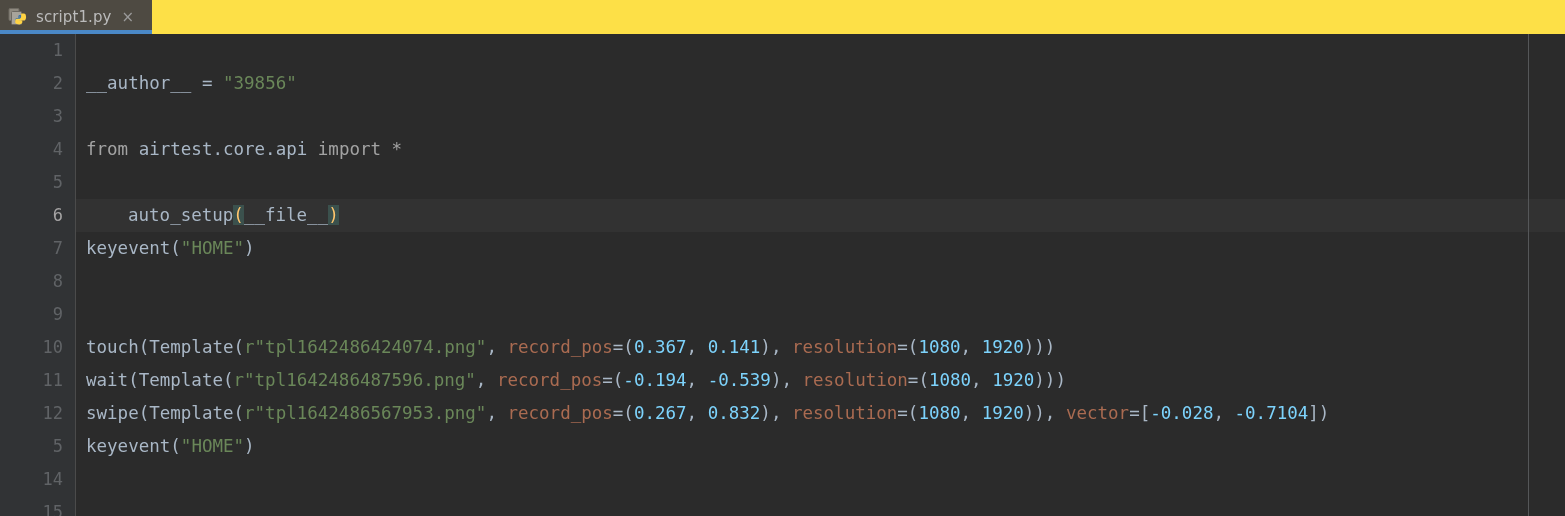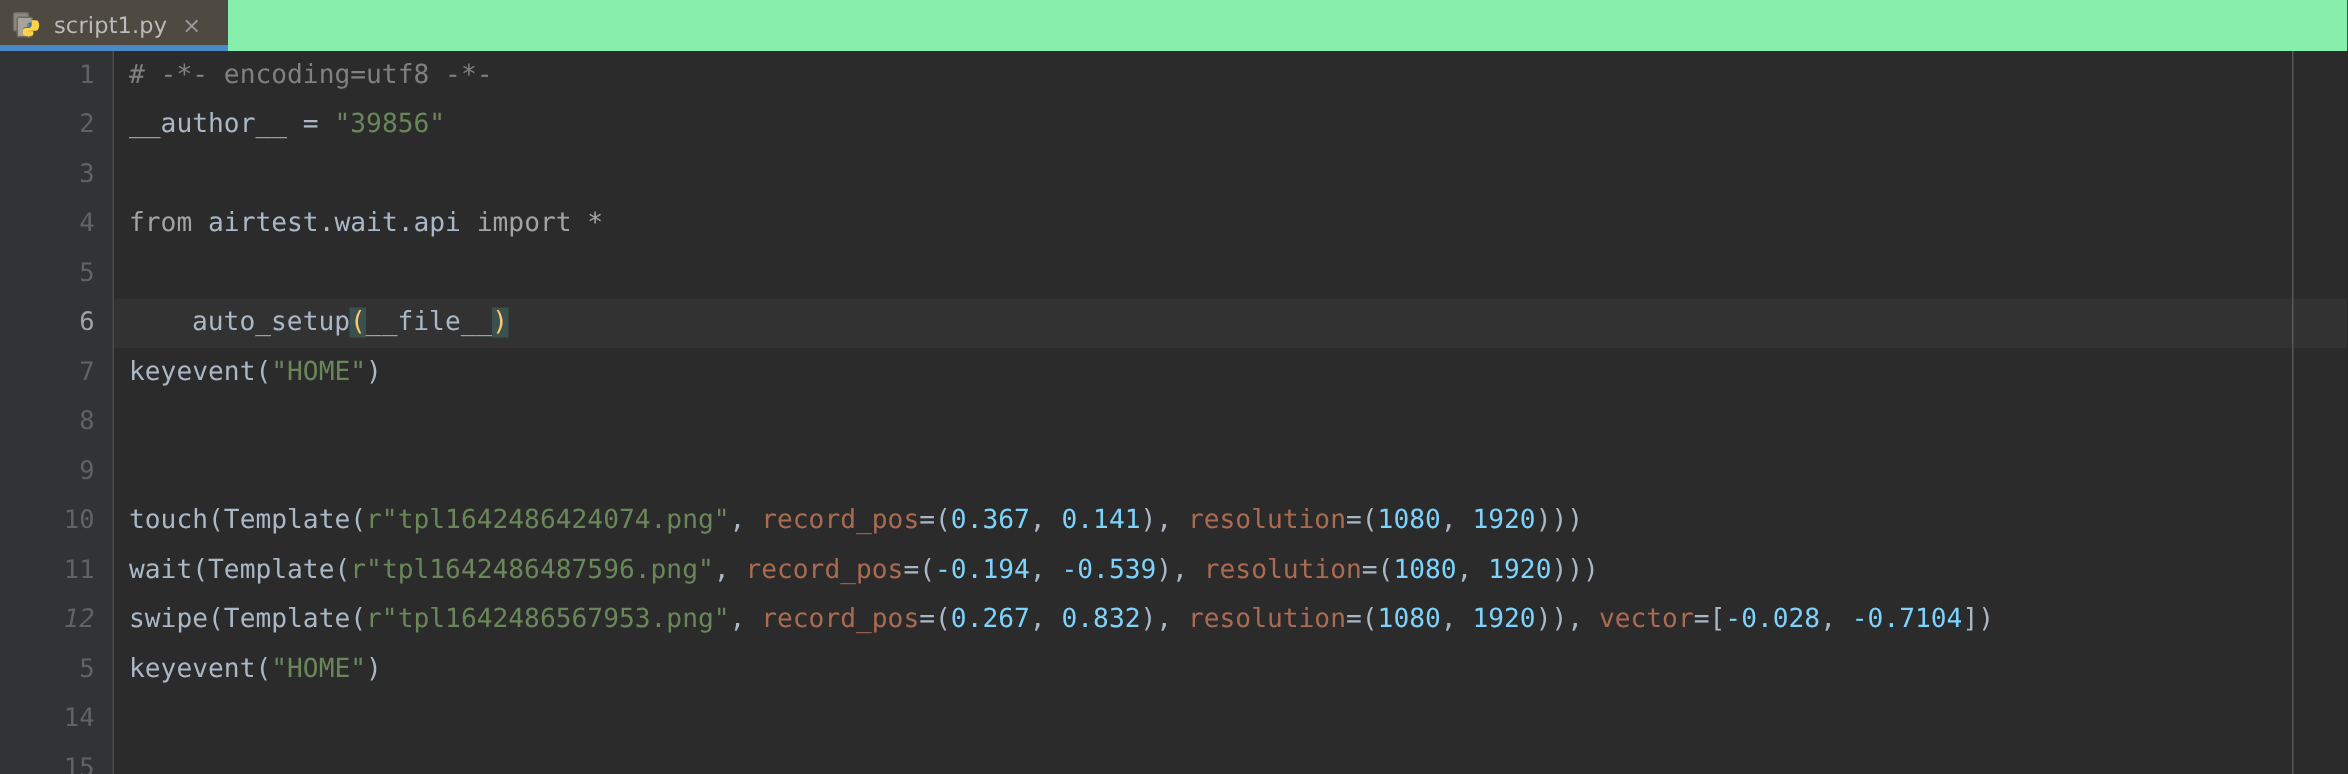--- a/index.html
+++ b/index.html
@@ -8,21 +8,21 @@
     background: #2b2b2b;
     font-family: "DejaVu Sans Mono", monospace;
     overflow: hidden;
   }
 
   
   #tabbar {
     position: relative;
     height: 34px;
     width: 1565px;
-    background: #86efac;
+    background: #fde047;
     display: flex;
     align-items: stretch;
   }
   .tab {
     position: relative;
     display: flex;
     align-items: center;
     gap: 8px;
     padding: 0 10px 0 8px;
     background: #4e4a42;
@@ -158,31 +158,30 @@
     <div class="gutter-num" style="top:33px;">2</div>
     <div class="gutter-num" style="top:66px;">3</div>
     <div class="gutter-num" style="top:99px;">4</div>
     <div class="gutter-num" style="top:132px;">5</div>
     <div class="gutter-num current" style="top:165px;">6</div>
     <div class="gutter-num" style="top:198px;">7</div>
     <div class="gutter-num" style="top:231px;">8</div>
     <div class="gutter-num" style="top:264px;">9</div>
     <div class="gutter-num" style="top:297px;">10</div>
     <div class="gutter-num" style="top:330px;padding-left:24px;">11</div>
-    <div class="gutter-num" style="top:363px;font-style:italic;">12</div>
+    <div class="gutter-num" style="top:363px;">12</div>
     <div class="gutter-num" style="top:396px;">5</div>
     <div class="gutter-num" style="top:429px;text-align:right;">14</div>
     <div class="gutter-num" style="top:462px;">15</div>
   </div>
 
   <div id="code">
-    <div class="code-line" style="top:0px;"><span class="t-comment"># -*- encoding=utf8 -*-</span></div>
     <div class="code-line" style="top:33px;"><span class="t-ident">__author__ </span><span class="t-punct">= </span><span class="t-string">"39856"</span></div>
     <div class="code-line" style="top:66px;"></div>
-    <div class="code-line" style="top:99px;"><span class="t-keyword">from</span><span class="t-ident"> airtest.wait.api </span><span class="t-keyword">import</span><span class="t-ident"> </span><span class="t-keyword">*</span></div>
+    <div class="code-line" style="top:99px;"><span class="t-keyword">from</span><span class="t-ident"> airtest.core.api </span><span class="t-keyword">import</span><span class="t-ident"> </span><span class="t-keyword">*</span></div>
     <div class="code-line" style="top:132px;"></div>
     <div class="code-line" style="top:165px;margin-left:42px;"><span class="t-ident">auto_setup</span><span class="t-brace-match">(</span><span class="t-ident">__file__</span><span class="t-brace-match">)</span></div>
     <div class="code-line" style="top:198px;"><span class="t-ident">keyevent</span><span class="t-punct">(</span><span class="t-string">"HOME"</span><span class="t-punct">)</span></div>
     <div class="code-line" style="top:231px;"></div>
     <div class="code-line" style="top:264px;"></div>
     <div class="code-line" style="top:297px;"><span class="t-ident">touch(Template(</span><span class="t-string">r"tpl1642486424074.png"</span><span class="t-punct">, </span><span class="t-kwarg">record_pos</span><span class="t-punct">=(</span><span class="t-number">0.367</span><span class="t-punct">, </span><span class="t-number">0.141</span><span class="t-punct">), </span><span class="t-kwarg">resolution</span><span class="t-punct">=(</span><span class="t-number">1080</span><span class="t-punct">, </span><span class="t-number">1920</span><span class="t-punct">)))</span></div>
     <div class="code-line" style="top:330px;"><span class="t-ident">wait(Template(</span><span class="t-string">r"tpl1642486487596.png"</span><span class="t-punct">, </span><span class="t-kwarg">record_pos</span><span class="t-punct">=(</span><span class="t-number">-0.194</span><span class="t-punct">, </span><span class="t-number">-0.539</span><span class="t-punct">), </span><span class="t-kwarg">resolution</span><span class="t-punct">=(</span><span class="t-number">1080</span><span class="t-punct">, </span><span class="t-number">1920</span><span class="t-punct">)))</span></div>
     <div class="code-line" style="top:363px;"><span class="t-ident">swipe(Template(</span><span class="t-string">r"tpl1642486567953.png"</span><span class="t-punct">, </span><span class="t-kwarg">record_pos</span><span class="t-punct">=(</span><span class="t-number">0.267</span><span class="t-punct">, </span><span class="t-number">0.832</span><span class="t-punct">), </span><span class="t-kwarg">resolution</span><span class="t-punct">=(</span><span class="t-number">1080</span><span class="t-punct">, </span><span class="t-number">1920</span><span class="t-punct">)), </span><span class="t-kwarg">vector</span><span class="t-punct">=[</span><span class="t-number">-0.028</span><span class="t-punct">, </span><span class="t-number">-0.7104</span><span class="t-punct">])</span></div>
     <div class="code-line" style="top:396px;"><span class="t-ident">keyevent</span><span class="t-punct">(</span><span class="t-string">"HOME"</span><span class="t-punct">)</span></div>
     <div class="code-line" style="top:429px;"></div>

